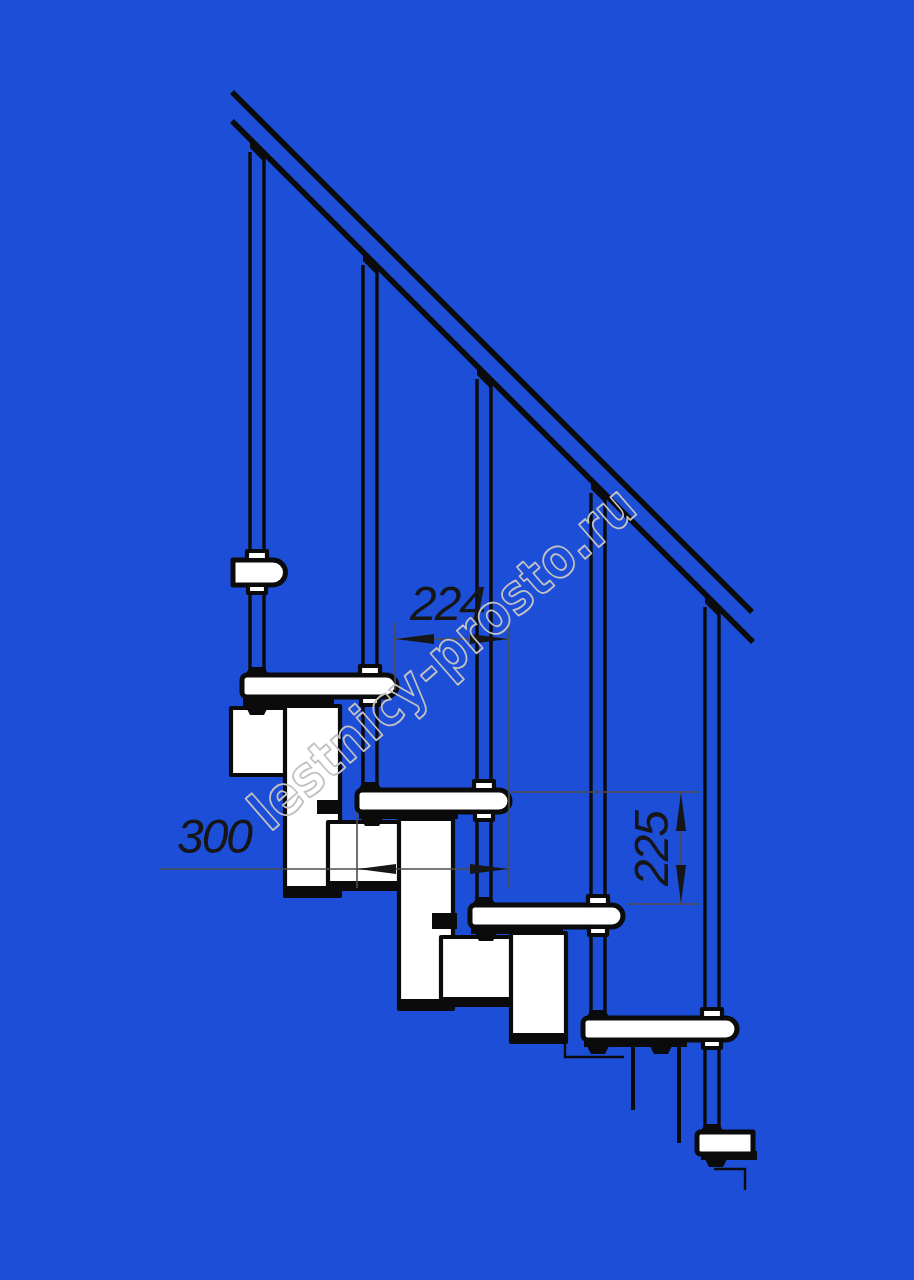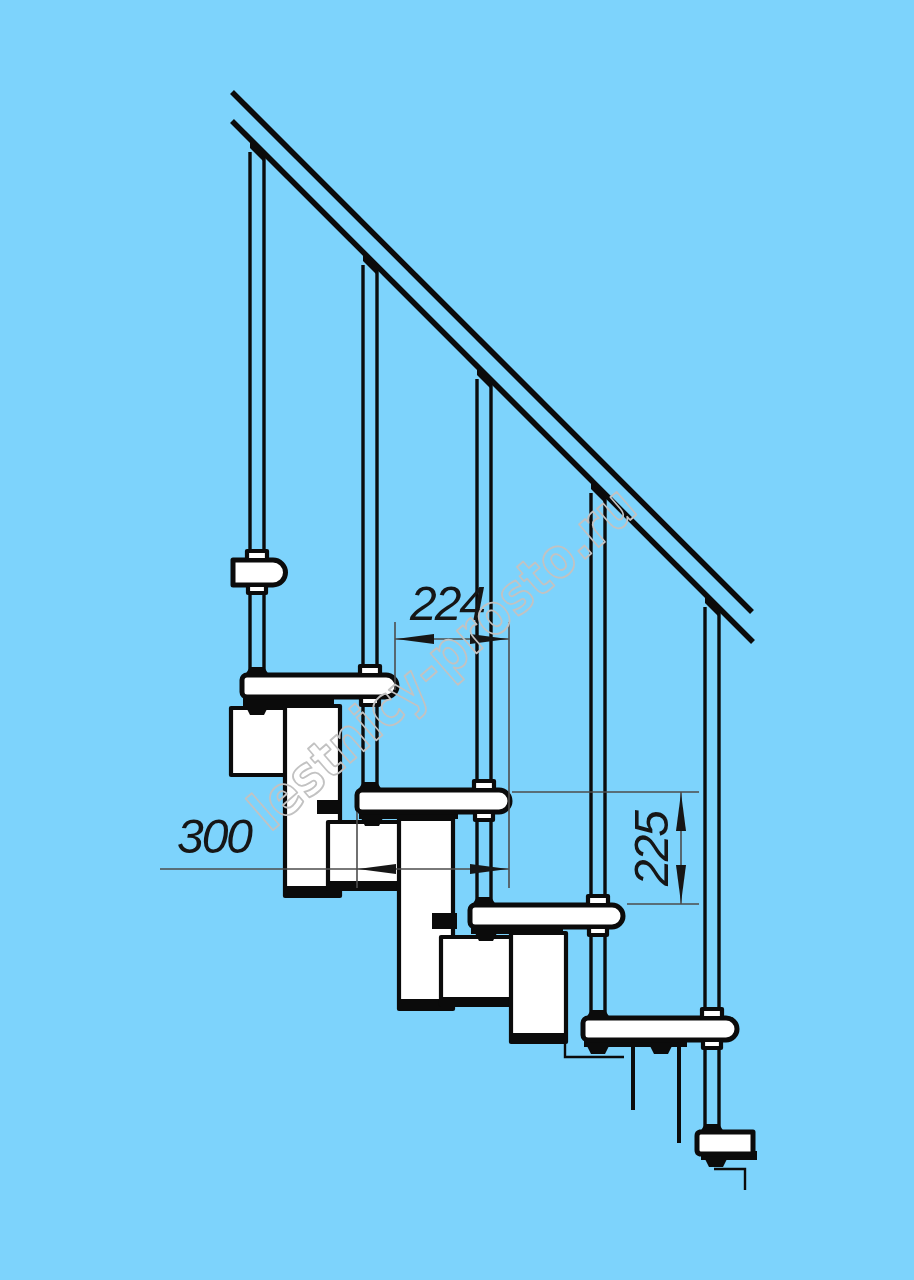--- a/index.html
+++ b/index.html
@@ -1,20 +1,20 @@
 <!DOCTYPE html>
 <html><head>
 <meta charset="utf-8">
 <style>
   html, body { margin: 0; padding: 0; background: #ffffff; }
   #canvas {
     position: relative;
     width: 914px;
     height: 1280px;
-    background: #7dd3fc;
+    background: #1d4ed8;
     overflow: hidden;
     font-family: "Liberation Sans", sans-serif;
   }
   svg { display: block; }
   .outline      { fill: #ffffff; stroke: #0b0b0b; stroke-width: 5; stroke-linejoin: round; }
   .outline-thin { fill: #ffffff; stroke: #0b0b0b; stroke-width: 4.2; stroke-linejoin: round; }
   .solid        { fill: #0b0b0b; stroke: none; }
   .bar          { stroke: #0b0b0b; stroke-width: 5.5; stroke-linecap: butt; fill: none; }
   .tube         { stroke: #0b0b0b; stroke-width: 3.4; stroke-linecap: butt; fill: none; }
   .mod-line     { stroke: #0b0b0b; stroke-width: 4; stroke-linecap: butt; fill: none; }

